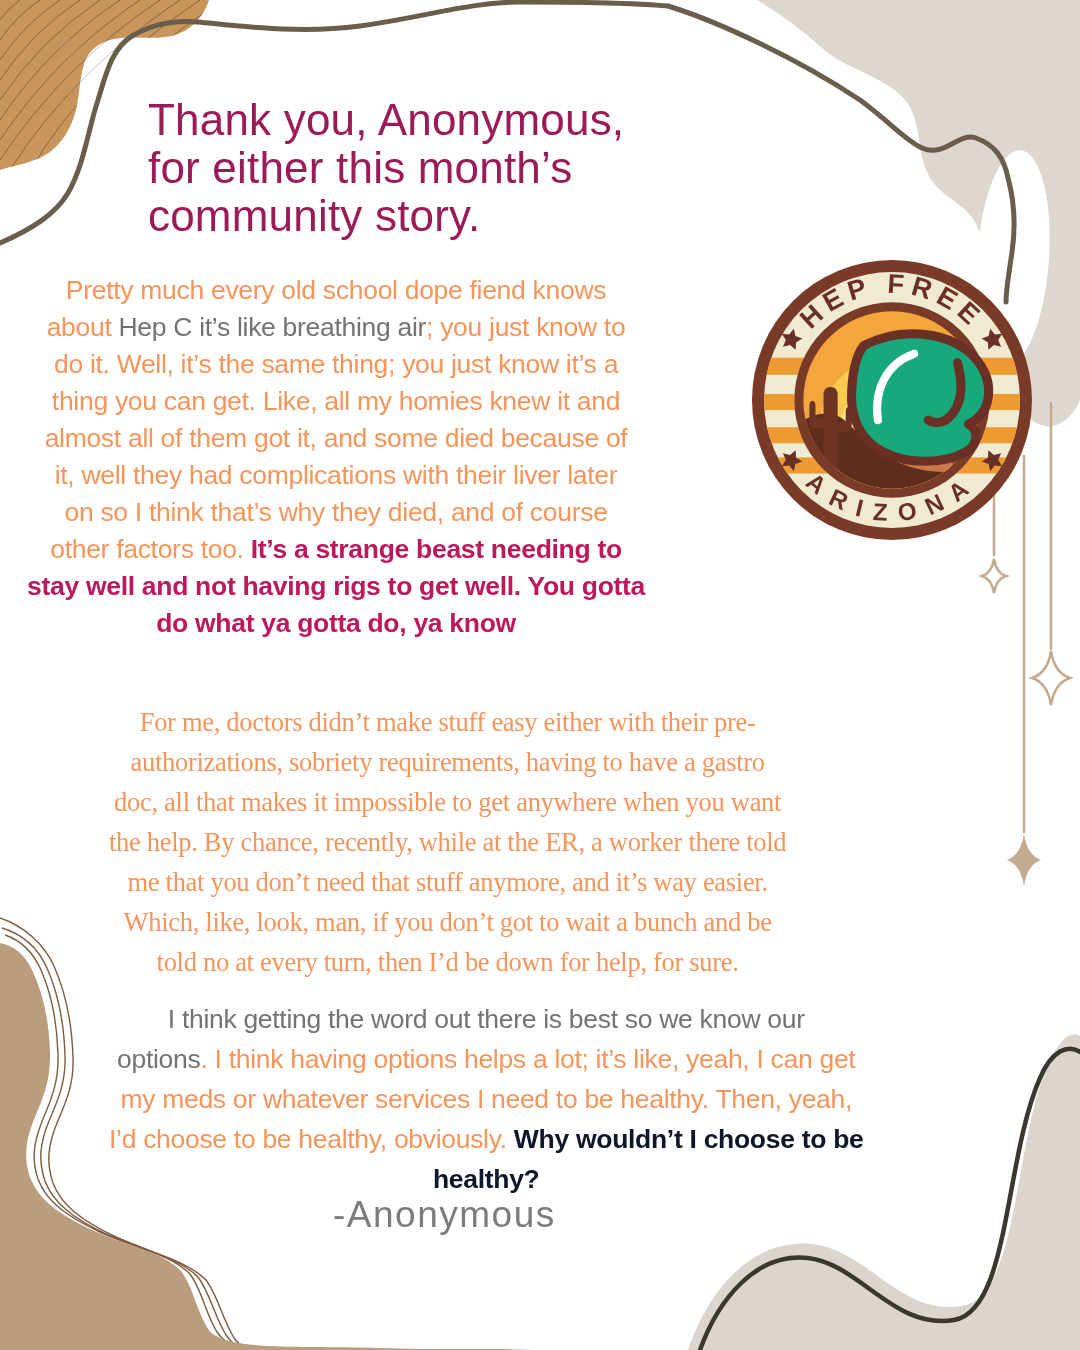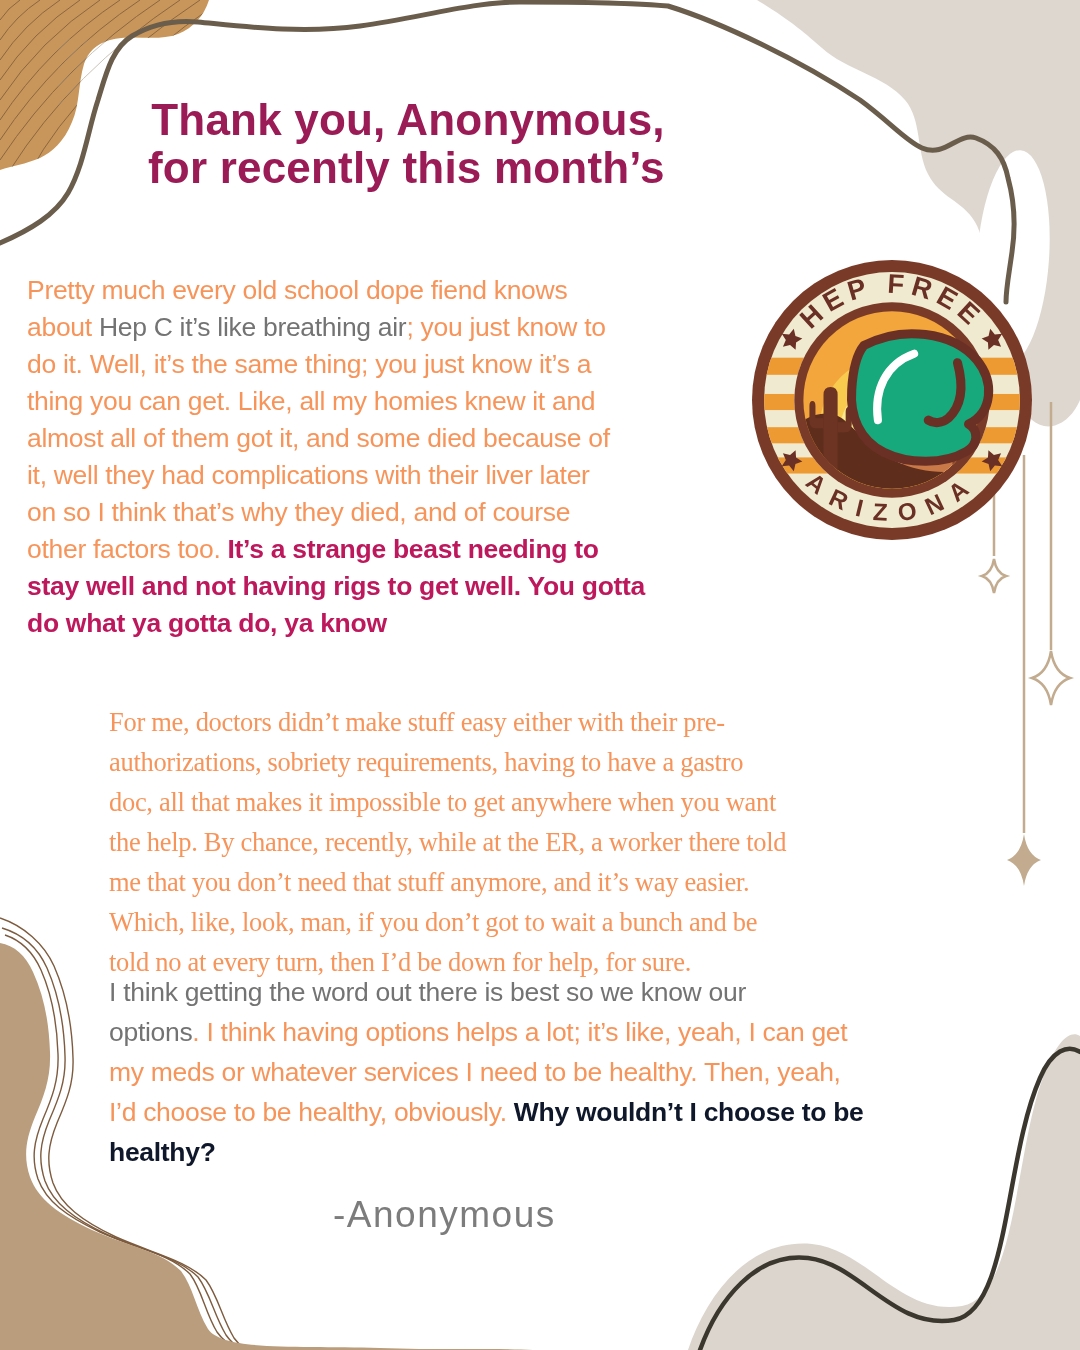--- a/index.html
+++ b/index.html
@@ -4,26 +4,26 @@
 <style>
   html,body{margin:0;padding:0;background:#ffffff;}
   .canvas{
     position:relative;width:1080px;height:1350px;background:#ffffff;
     overflow:hidden;font-family:"Liberation Sans",sans-serif;
   }
   svg.decor{position:absolute;left:0;top:0;z-index:1;}
   svg.badge{position:absolute;left:751px;top:259px;width:282px;height:282px;z-index:3;}
   .title{
     position:absolute;left:148px;top:96px;z-index:4;
-    font-size:44px;line-height:48px;font-weight:700;color:#9A1B55;letter-spacing:.2px;text-align:right;
+    font-size:44px;line-height:48px;font-weight:400;color:#9A1B55;letter-spacing:.2px;
   }
-  .para{position:absolute;z-index:4;font-size:26.5px;letter-spacing:-.3px;color:#F7945A;}
+  .para{position:absolute;z-index:4;font-size:26.5px;letter-spacing:-.3px;color:#F7945A;text-align:center;}
   .p1{left:27px;top:272px;line-height:37px;}
   .p2{left:109px;top:702px;line-height:40px;font-family:Liberation Serif, serif;}
-  .p3{left:109px;top:972px;line-height:40px;}
+  .p3{left:109px;top:999px;line-height:40px;}
   .seg-o{color:#F7945A;}
   .seg-m{color:#737373;font-weight:400;}
   .seg-g{color:#be185d;font-weight:700;}
   .seg-d{color:#0f172a;font-weight:700;}
   .signature{
     position:absolute;left:333px;top:1194px;z-index:4;
     font-size:37px;color:#7C7C7C;letter-spacing:1.5px;
   }
 </style>
 </head>
@@ -156,21 +156,22 @@
     <g fill="#6B3025">
       <use href="#starShape" transform="translate(40,80) rotate(-59)"></use>
       <use href="#starShape" transform="translate(40,200) rotate(-121)"></use>
       <use href="#starShape" transform="translate(240,80) rotate(59)"></use>
       <use href="#starShape" transform="translate(240,200) rotate(121)"></use>
     </g>
   </svg>
 
   <div class="title">
     <div>Thank you, Anonymous,</div>
-    <div>for recently this month’s</div>
+    <div>for either this month’s</div>
+    <div>community story.</div>
   </div>
 
   <div class="para p1"><span class="seg-o">Pretty much every old school dope fiend knows</span><br><span class="seg-o">about </span><span class="seg-m">Hep C it’s like breathing air</span><span class="seg-o">; you just know to</span><br><span class="seg-o">do it. Well, it’s the same thing; you just know it’s a</span><br><span class="seg-o">thing you can get. Like, all my homies knew it and</span><br><span class="seg-o">almost all of them got it, and some died because of</span><br><span class="seg-o">it, well they had complications with their liver later</span><br><span class="seg-o">on so I think that’s why they died, and of course</span><br><span class="seg-o">other factors too. </span><span class="seg-g">It’s a strange beast needing to</span><br><span class="seg-g">stay well and not having rigs to get well. You gotta</span><br><span class="seg-g">do what ya gotta do, ya know</span></div>
   <div class="para p2"><span class="seg-o">For me, doctors didn’t make stuff easy either with their pre-</span><br><span class="seg-o">authorizations, sobriety requirements, having to have a gastro</span><br><span class="seg-o">doc, all that makes it impossible to get anywhere when you want</span><br><span class="seg-o">the help. By chance, recently, while at the ER, a worker there told</span><br><span class="seg-o">me that you don’t need that stuff anymore, and it’s way easier.</span><br><span class="seg-o">Which, like, look, man, if you don’t got to wait a bunch and be</span><br><span class="seg-o">told no at every turn, then I’d be down for help, for sure.</span></div>
   <div class="para p3"><span class="seg-m">I think getting the word out there is best so we know our</span><br><span class="seg-m">options</span><span class="seg-o">. I think having options helps a lot; it’s like, yeah, I can get</span><br><span class="seg-o">my meds or whatever services I need to be healthy. Then, yeah,</span><br><span class="seg-o">I’d choose to be healthy, obviously. </span><span class="seg-d">Why wouldn’t I choose to be</span><br><span class="seg-d">healthy?</span></div>
 
   <div class="signature">-Anonymous</div>
 </div>
 
 </body></html>

